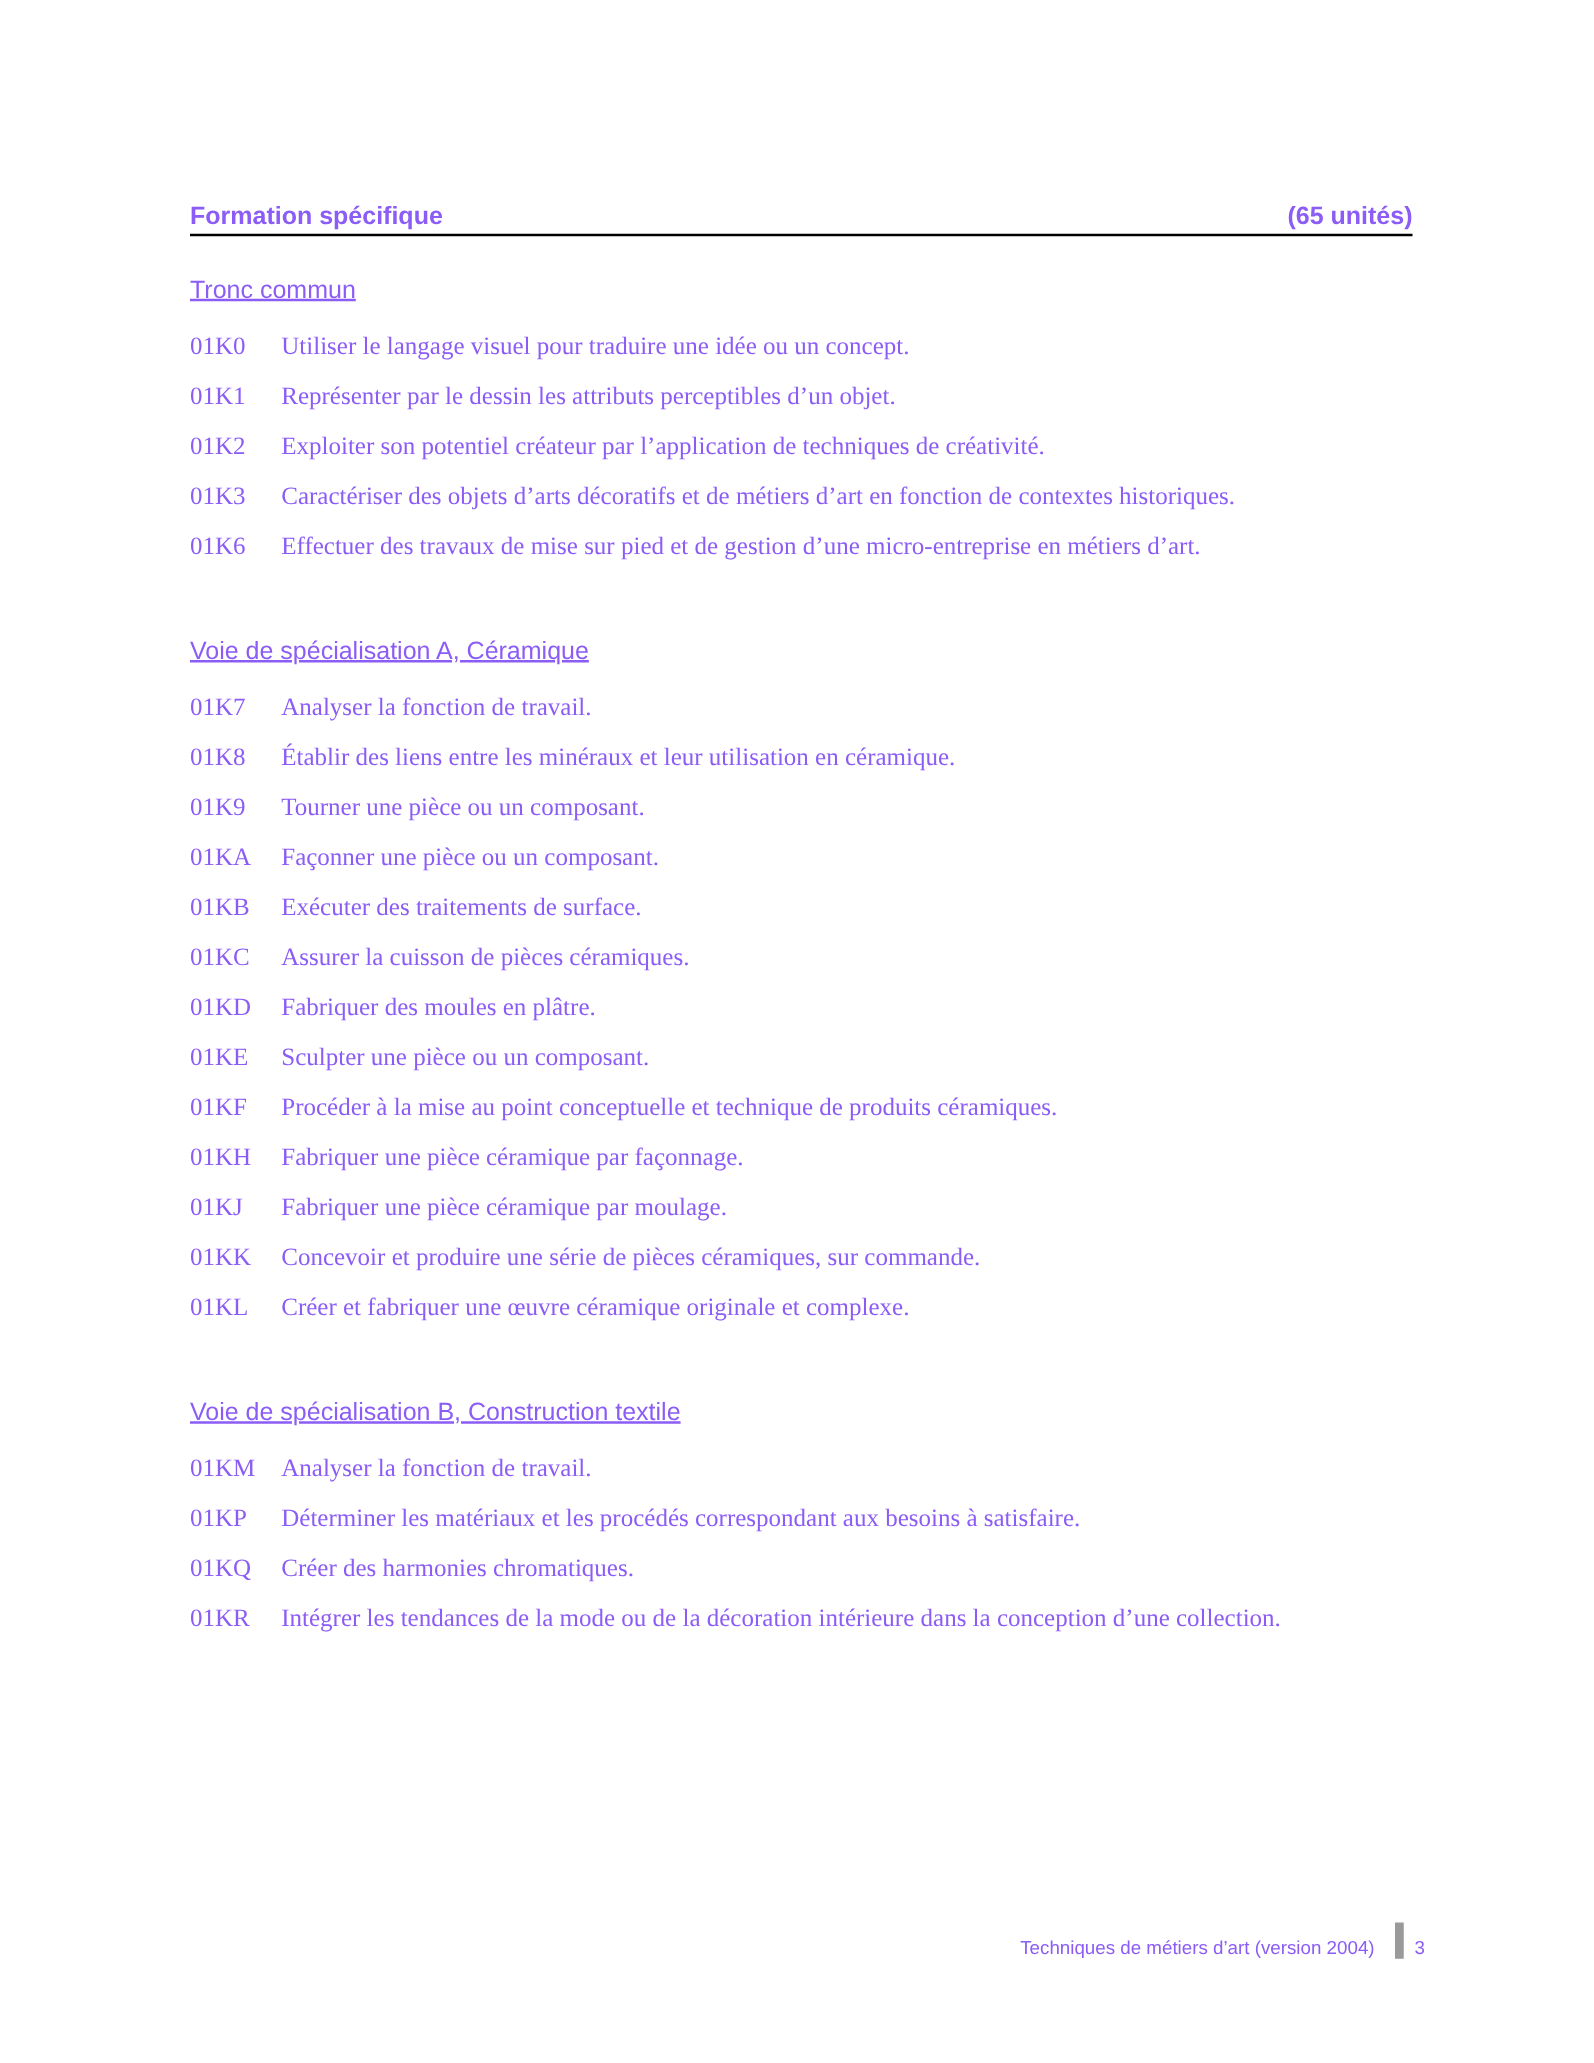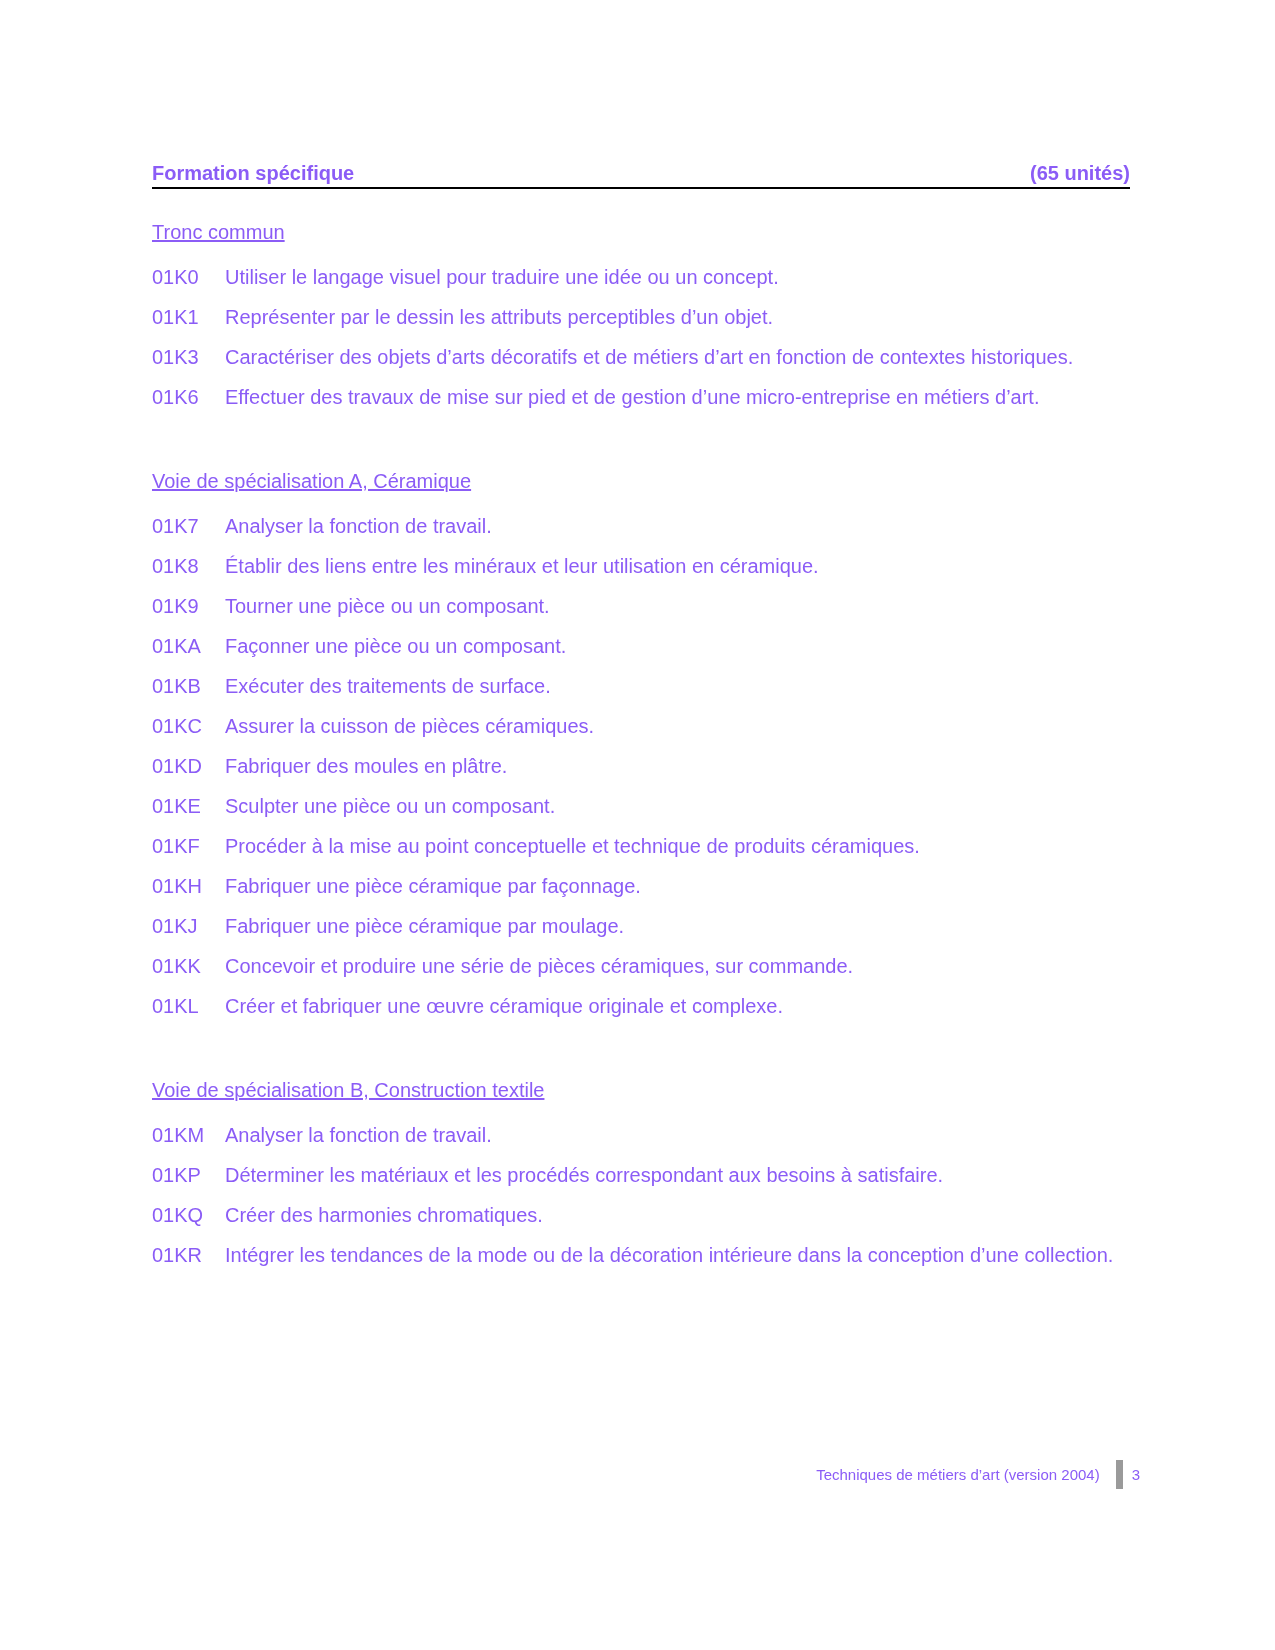--- a/index.html
+++ b/index.html
@@ -35,33 +35,34 @@
     font-weight: normal;
     font-size: 20px;
     margin: 0;
     text-decoration: underline;
   }
   .items { margin-top: 18px; }
   .item {
     display: flex;
     align-items: center;
     line-height: 27px;
+    font-family: Liberation Serif, serif;
   }
   .item + .item { margin-top: 13px; }
   .code {
     flex: none;
     width: 73px;
   }
   .desc { flex: 1; }
   .footer {
     position: absolute;
-    top: 1460px;
+    top: 1538px;
     right: 135px;
     display: flex;
-    align-items: center;
+    align-items: flex-end;
     font-size: 15px;
     height: 29px;
   }
   .footer-bar {
     display: inline-block;
     width: 7px;
     height: 29px;
     margin: 0 9px 0 16px;
   }
 </style>
@@ -83,20 +84,24 @@
   <div class="item">
     <span class="code">01K0</span>
     <span class="desc">Utiliser le langage visuel pour traduire une idée ou un concept.</span>
   </div>
 
   <div class="item">
     <span class="code">01K1</span>
     <span class="desc">Représenter par le dessin les attributs perceptibles d’un objet.</span>
   </div>
 
+  <div class="item">
+    <span class="code">01K2</span>
+    <span class="desc">Exploiter son potentiel créateur par l’application de techniques de créativité.</span>
+  </div>
 
   <div class="item">
     <span class="code">01K3</span>
     <span class="desc">Caractériser des objets d’arts décoratifs et de métiers d’art en fonction de contextes historiques.</span>
   </div>
 
 
 
   <div class="item">
     <span class="code">01K6</span>

